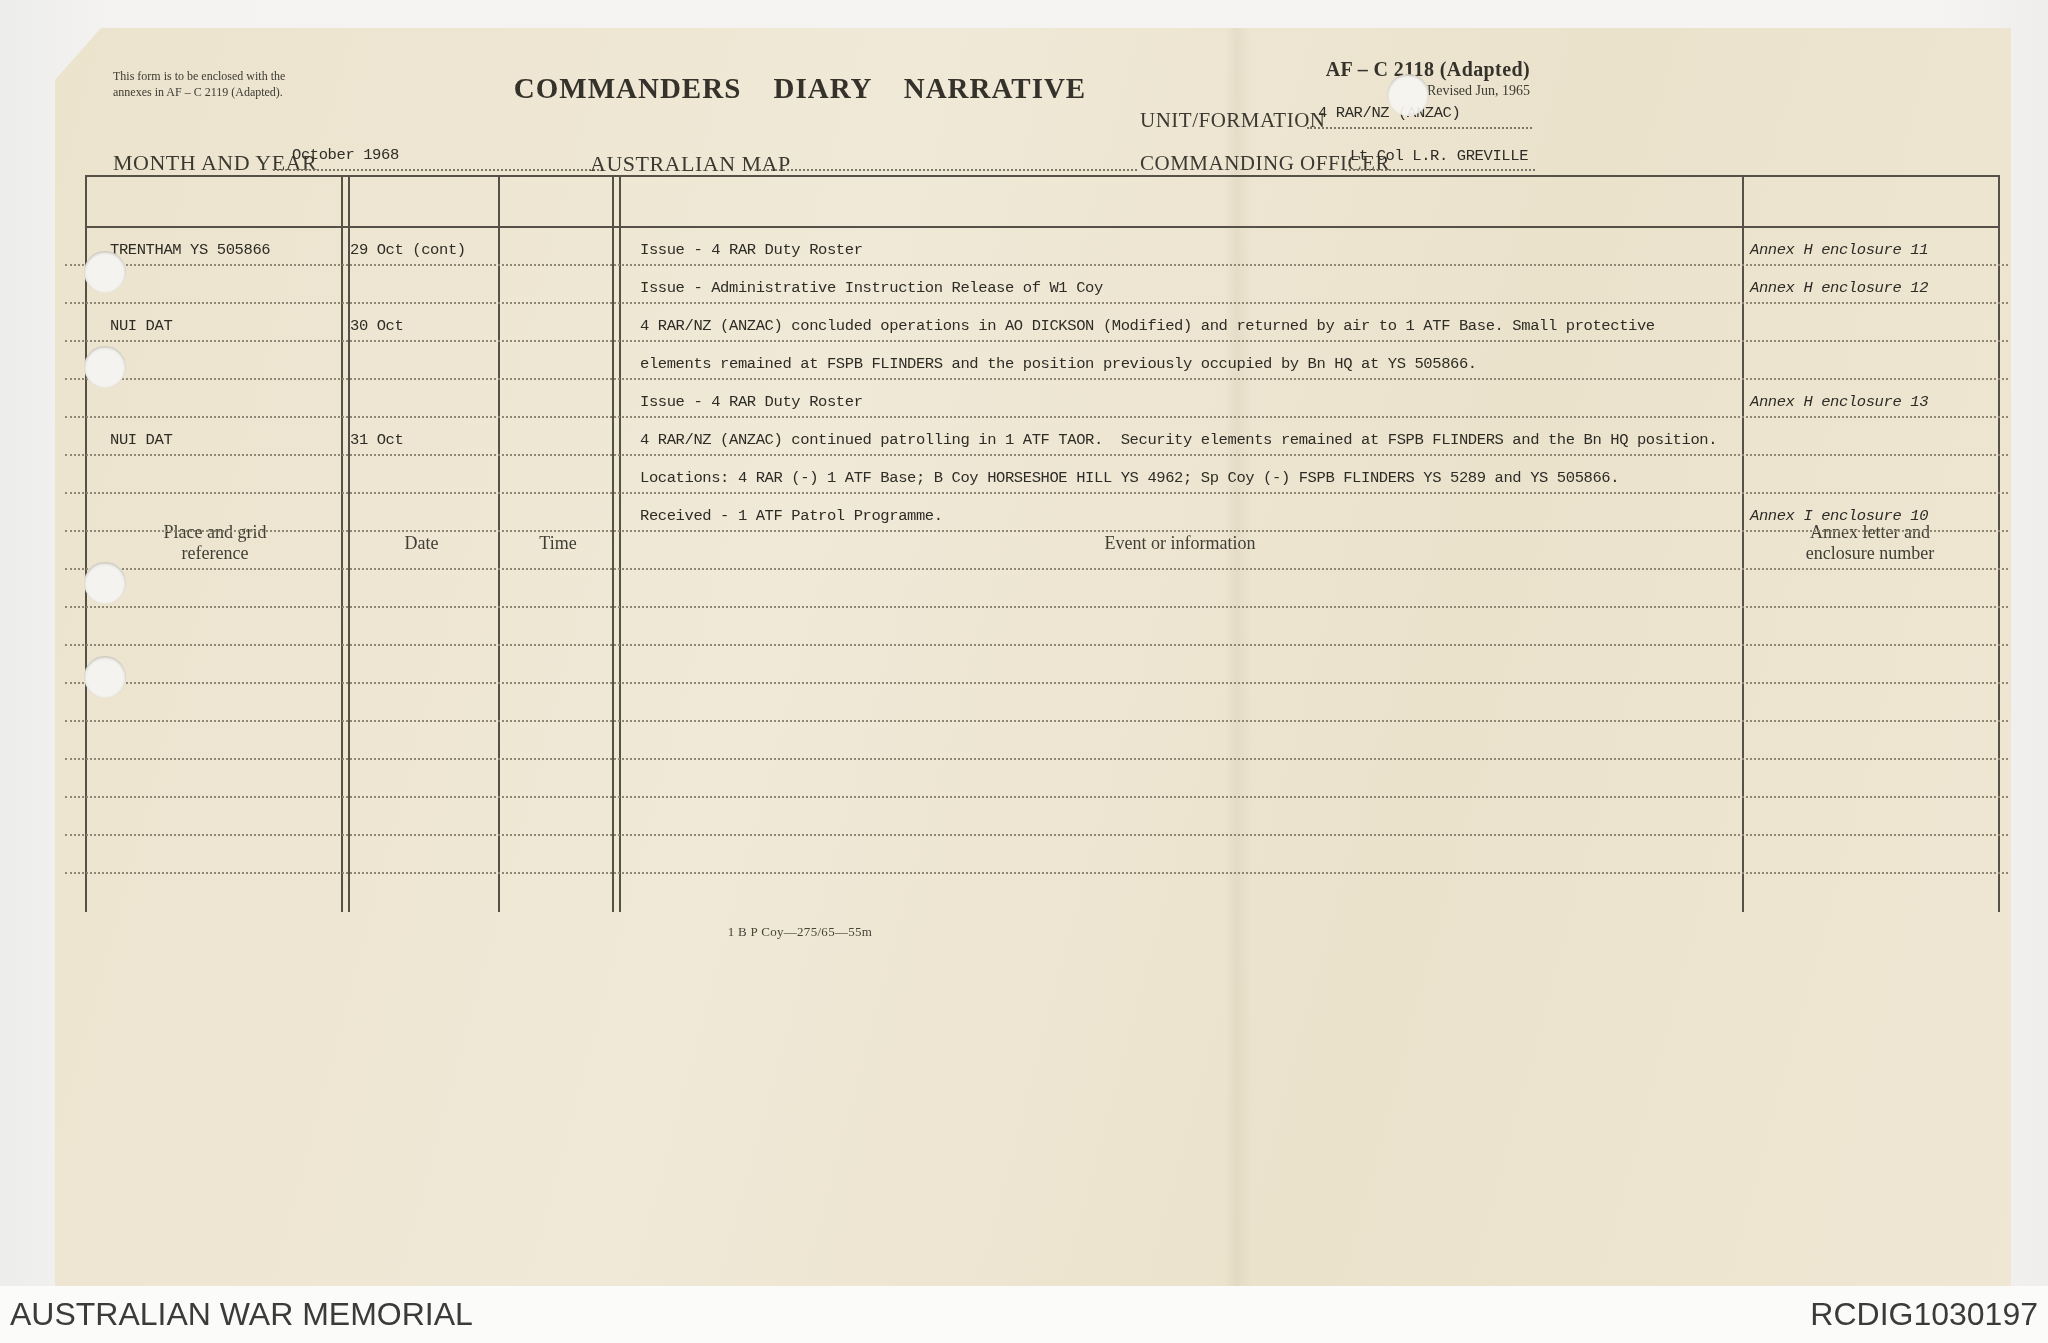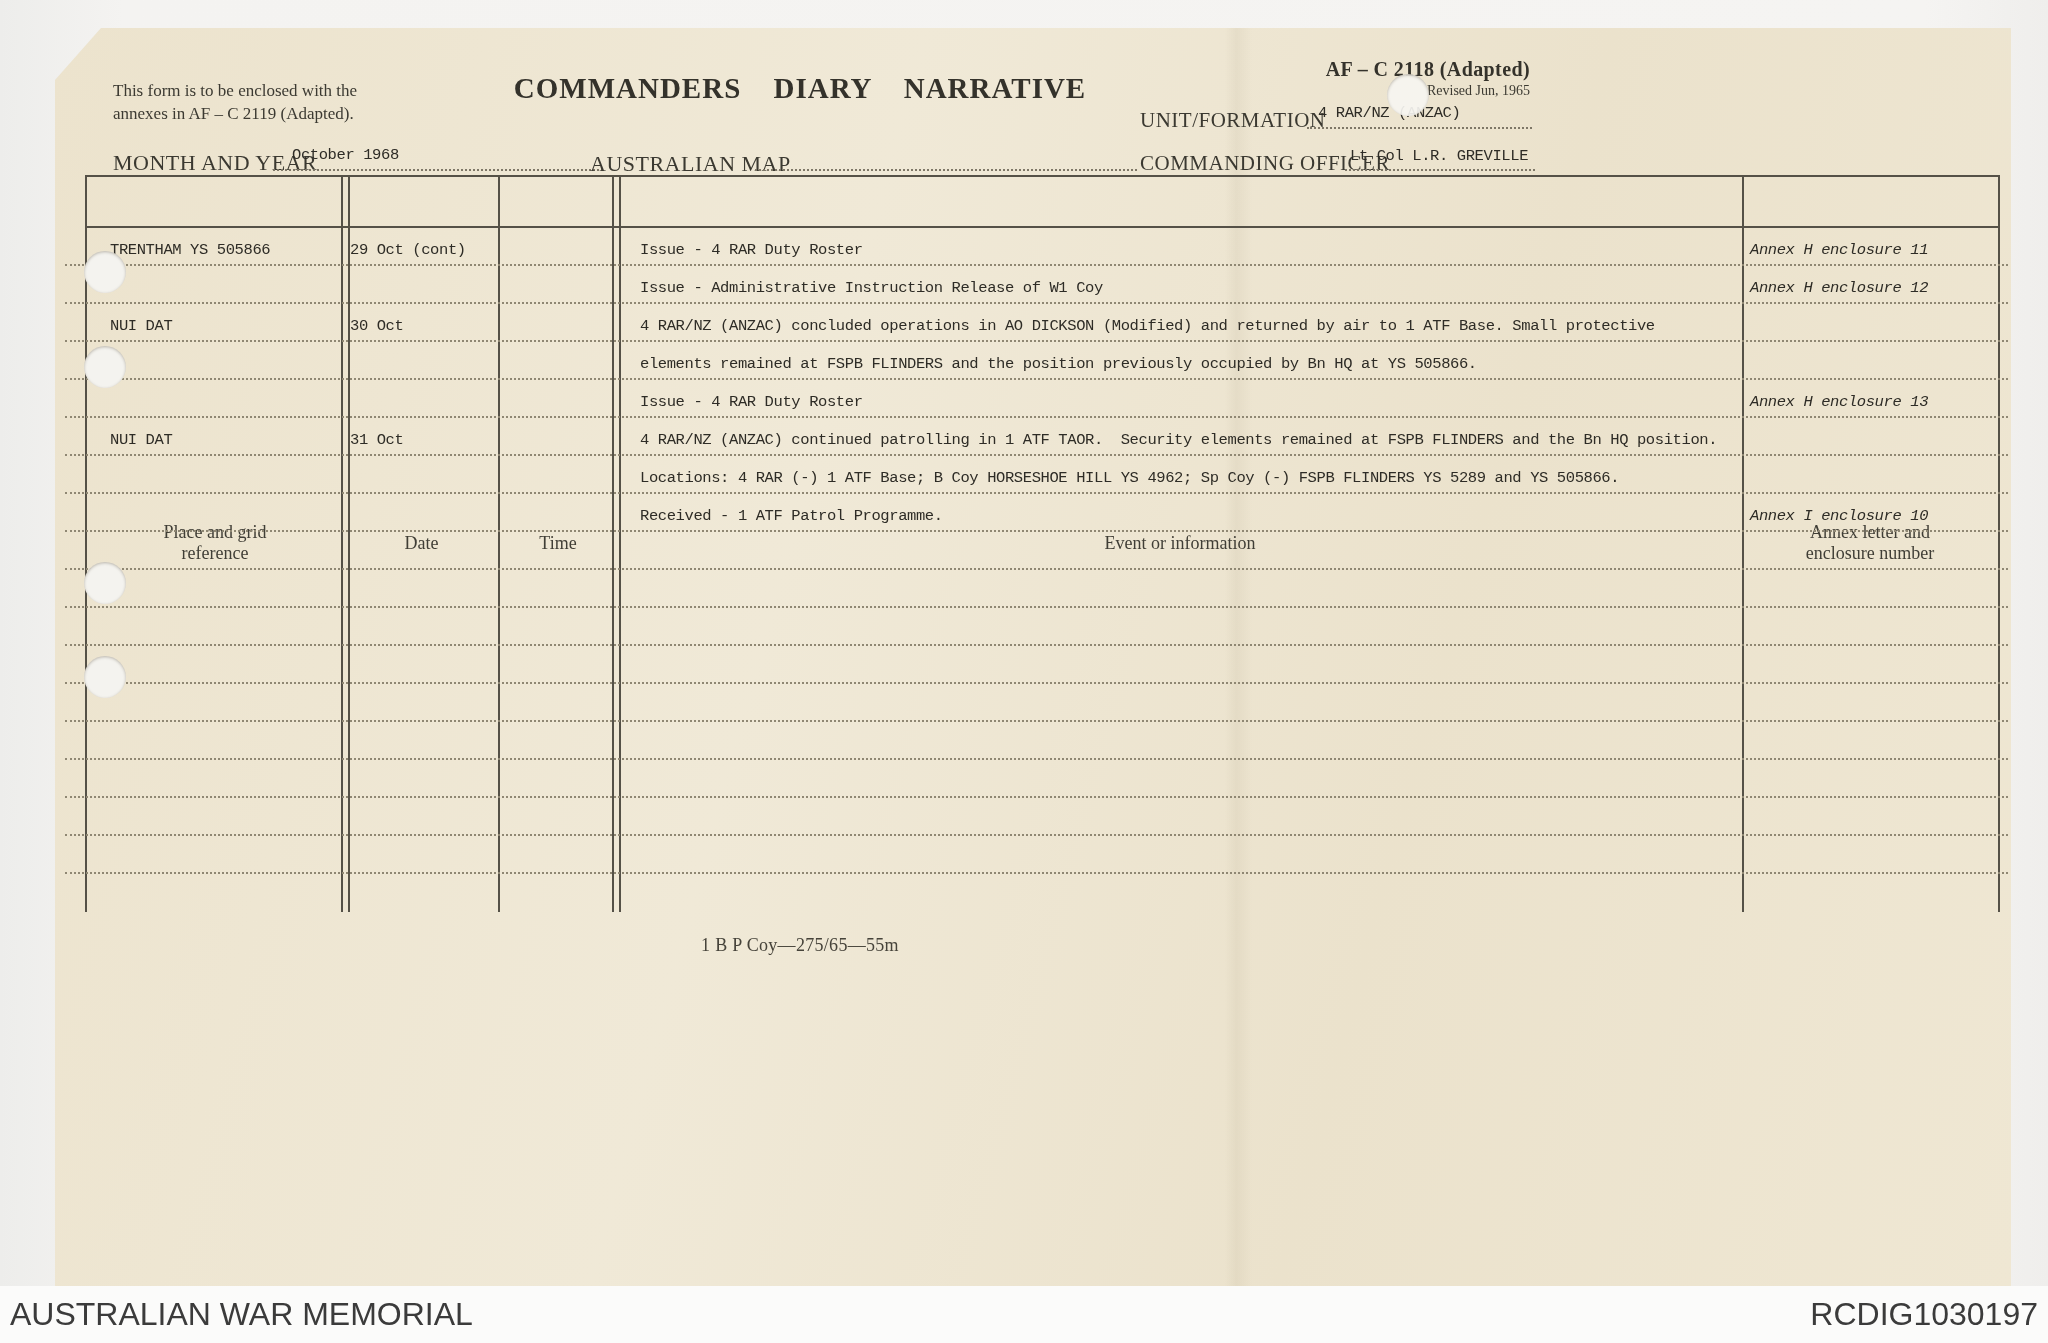--- a/index.html
+++ b/index.html
@@ -18,21 +18,21 @@
       linear-gradient(105deg, #ece3cd 0%, #f0e9d7 38%, #ebe2cc 68%, #efe7d3 100%);
     clip-path: polygon(46px 0, 100% 0, 100% 100%, 0 100%, 0 52px);
     filter: drop-shadow(0 4px 9px rgba(0,0,0,0.22));
   }
   .typed {
     font-family:"Liberation Mono", monospace;
     font-size:15.5px; letter-spacing:-0.4px; color:#2e2c26;
     white-space:pre;
   }
 
-  .note { position:absolute; left:58px; top:52px; width:300px; font-size:17px; line-height:1.35; color:#3c3a32; }
+  .note { position:absolute; left:58px; top:40px; width:300px; font-size:12px; line-height:1.35; color:#3c3a32; }
 
   .title {
     position:absolute; left:420px; top:44px; width:650px; text-align:center;
     font-size:29px; font-weight:bold; letter-spacing:1px; word-spacing:24px; color:#34322b;
   }
 
   .formnum { position:absolute; left:1200px; top:30px; width:275px; text-align:right; }
   .formnum .num { font-size:20px; font-weight:bold; color:#34322b; letter-spacing:0.4px; }
   .formnum .rev { font-size:14px; color:#3c3a32; margin-top:2px; }
 
@@ -60,21 +60,21 @@
   .tbody { position:absolute; left:0; top:53px; width:1943px; }
   .trow { position:relative; height:38px; border-bottom:2px dotted #8f8773; }
   .cell { position:absolute; bottom:5px; }
   .c-place { left:45px; }
   .c-date  { left:285px; }
   .c-time  { left:455px; }
   .c-event { left:575px; }
   .c-annex { left:1685px;font-style:italic; }
 
   .print-code { position:absolute; left:545px; top:896px; width:400px; text-align:center;
-    font-size:18px; color:#46433a; letter-spacing:0.3px;margin-top:11px; }
+    font-size:13px; color:#46433a; letter-spacing:0.3px; }
 
   .hole { position:absolute; width:42px; height:42px; border-radius:50%;
     background:#f4f3ef; box-shadow: inset 0 1px 3px rgba(80,70,50,0.35); }
 
   .scan-footer {
     position:absolute; left:0; right:0; bottom:0; height:57px; background:#fbfbfa;
     display:flex; justify-content:space-between; align-items:center; padding:0 10px;
     font-family:"Liberation Sans", sans-serif; font-size:32px; color:#3b3b3b;
   }
 </style>

